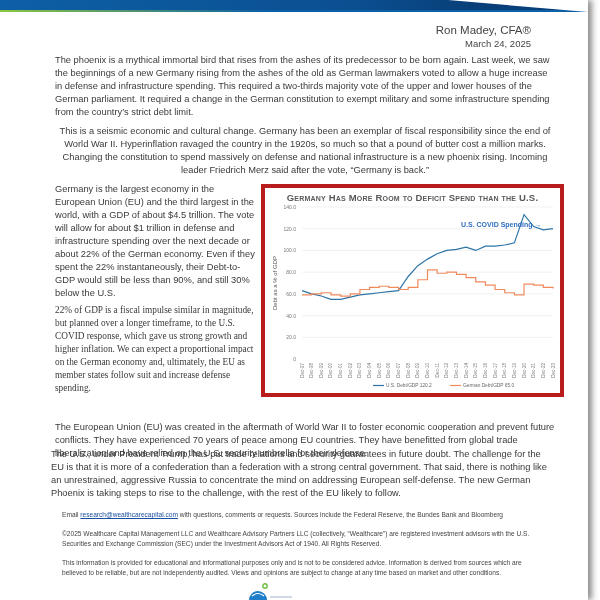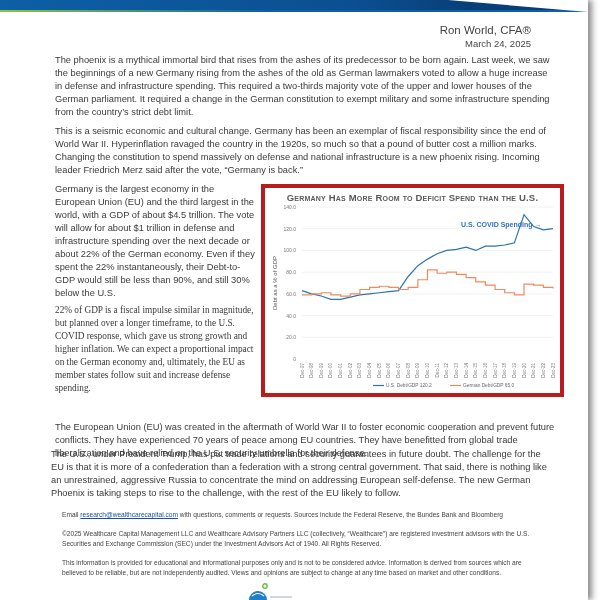--- a/index.html
+++ b/index.html
@@ -7,21 +7,21 @@
   .page { position:absolute; left:0; top:0; width:588px; height:600px; background:#fff; box-shadow: 4px 0 6px rgba(0,0,0,0.45); }
   .banner { position:absolute; left:0; top:0; width:588px; height:10px; background:linear-gradient(90deg,#0d5fa6 0%,#0b4f91 60%,#083f78 80%); }
   .banner-green { position:absolute; left:0; top:10px; width:588px; height:2px; background:linear-gradient(90deg,#8cc63f 0%, #0d5fa6 45%, #0d5fa6 100%); }
   .banner-tail { position:absolute; right:0; top:0; width:0; height:0; border-top:12px solid #ffffff; border-left:140px solid transparent; }
   .title { position:absolute; left:55px; top:25px; font-size:19px; color:#6cbf3e; font-weight:bold; }
   .title i { font-style:italic; }
   .author { position:absolute; right:57px; top:24px; font-size:11.5px; color:#444; text-align:right; }
   .date { position:absolute; right:57px; top:38px; font-size:9.5px; color:#444; text-align:right; }
   .para { position:absolute; font-size:9.3px; line-height:13px; color:#3a3a3a; }
   .p1 { left:55px; top:54px; width:500px; }
-  .p2 { left:55px; top:125px; width:500px; }
+  .p2 { left:55px; top:125px; width:500px;text-align:center; }
   .p3 { left:55px; top:183px; width:200px; }
   .p4 { left:55px; top:304px; width:200px;font-family:Liberation Serif, serif; }
   .p5 { left:55px; top:405px; width:500px;margin-top:16px; }
   .p6 { left:51px; top:448px; width:500px; }
   .small { position:absolute; font-size:6.6px; line-height:10px; color:#444; left:62px; width:480px; }
   .s1 { top:510px; }
   .s2 { top:529px; }
   .s3 { top:558px; }
   .small a { color:#1a4fa0; text-decoration:underline; }
   .chart-box { position:absolute; left:261px; top:184px; width:295px; height:205px; border:4px solid #b91c1c; background:#fff; }
@@ -30,21 +30,21 @@
   .logo { position:absolute; left:248px; top:583px; width:50px; height:17px; }
 </style>
 </head>
 <body>
 
 <div class="page">
   <div class="banner"></div>
   <div class="banner-green"></div>
   <div class="banner-tail"></div>
 
-  <div class="author">Ron World, CFA®</div>
+  <div class="author">Ron Madey, CFA®</div>
   <div class="date">March 24, 2025</div>
 
   <div class="para p1">The phoenix is a mythical immortal bird that rises from the ashes of its predecessor to be born again. Last week, we saw the beginnings of a new Germany rising from the ashes of the old as German lawmakers voted to allow a huge increase in defense and infrastructure spending. This required a two-thirds majority vote of the upper and lower houses of the German parliament. It required a change in the German constitution to exempt military and some infrastructure spending from the country’s strict debt limit.</div>
   <div class="para p2">This is a seismic economic and cultural change. Germany has been an exemplar of fiscal responsibility since the end of World War II. Hyperinflation ravaged the country in the 1920s, so much so that a pound of butter cost a million marks. Changing the constitution to spend massively on defense and national infrastructure is a new phoenix rising. Incoming leader Friedrich Merz said after the vote, “Germany is back.”</div>
   <div class="para p3">Germany is the largest economy in the European Union (EU) and the third largest in the world, with a GDP of about $4.5 trillion. The vote will allow for about $1 trillion in defense and infrastructure spending over the next decade or about 22% of the German economy.   Even if they spent the 22% instantaneously, their Debt-to-GDP would still be less than 90%, and still 30% below the U.S.</div>
   <div class="para p4">22% of GDP is a fiscal impulse similar in magnitude, but planned over a longer timeframe, to the U.S. COVID response, which gave us strong growth and higher inflation. We can expect a proportional impact on the German economy and, ultimately, the EU as member states follow suit and increase defense spending.</div>
 
   <div class="chart-box">
     <div class="chart-title">Germany Has  More Room to Deficit Spend than the U.S.</div>
     <svg class="chart-svg" id="chart-svg" width="295" height="205">

